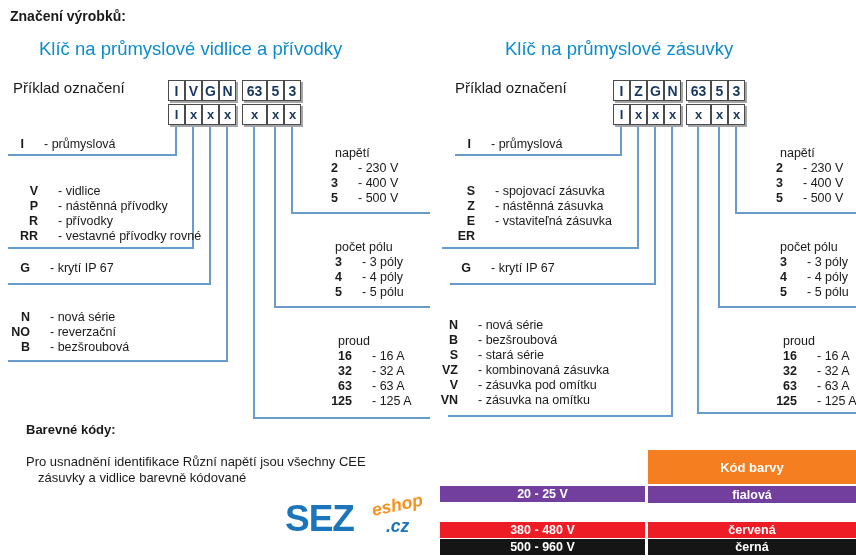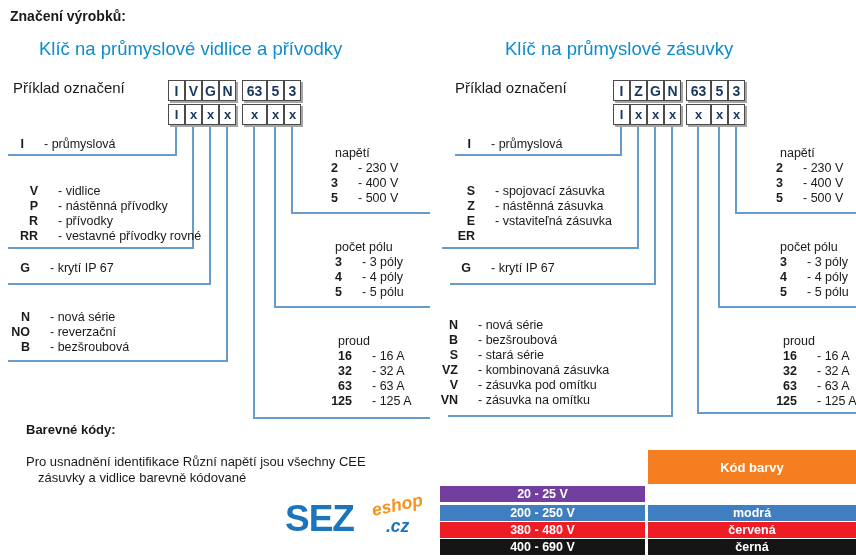--- a/index.html
+++ b/index.html
@@ -327,23 +327,22 @@
 
   <div class="abs" style="left:285px;top:500px;">
     <span class="logo-sez" style="position:absolute;left:0;top:0;">SEZ</span>
     <span class="logo-eshop" style="position:absolute;left:89px;top:2px;">eshop</span>
     <span class="logo-cz" style="position:absolute;left:101px;top:18px;">.cz</span>
   </div>
 
   <div class="tbl-cell tbl-head" style="left: 648px; top: 450px; width: 208px; height: 34px; background: rgb(245, 126, 32);">Kód barvy</div>
 
   <div class="tbl-cell" style="left: 440px; top: 486px; width: 205px; height: 16px; background: rgb(114, 63, 158);">20 - 25 V</div>
-
-  <div class="tbl-cell" style="left: 440px; top: 505px; width: 205px; height: 16px; background: rgb(63, 127, 193);">200 - 250 V</div>
-  <div class="tbl-cell" style="left: 648px; top: 505px; width: 208px; height: 16px; background: rgb(63, 127, 193);">modrá</div>
+  <div class="tbl-cell" style="left: 648px; top: 486px; width: 208px; height: 17px; background: rgb(114, 63, 158);">fialová</div>
+
 
   <div class="tbl-cell" style="left: 440px; top: 522px; width: 205px; height: 16px; background: rgb(238, 28, 37);">380 - 480 V</div>
   <div class="tbl-cell" style="left: 648px; top: 522px; width: 208px; height: 16px; background: rgb(238, 28, 37);">červená</div>
 
-  <div class="tbl-cell" style="left: 440px; top: 539px; width: 205px; height: 16px; background: rgb(21, 21, 21);">400 - 690 V</div>
+  <div class="tbl-cell" style="left: 440px; top: 539px; width: 205px; height: 16px; background: rgb(21, 21, 21);">500 - 960 V</div>
   <div class="tbl-cell" style="left: 648px; top: 539px; width: 208px; height: 16px; background: rgb(21, 21, 21);">černá</div>
 
 </div>
 
 </body></html>

